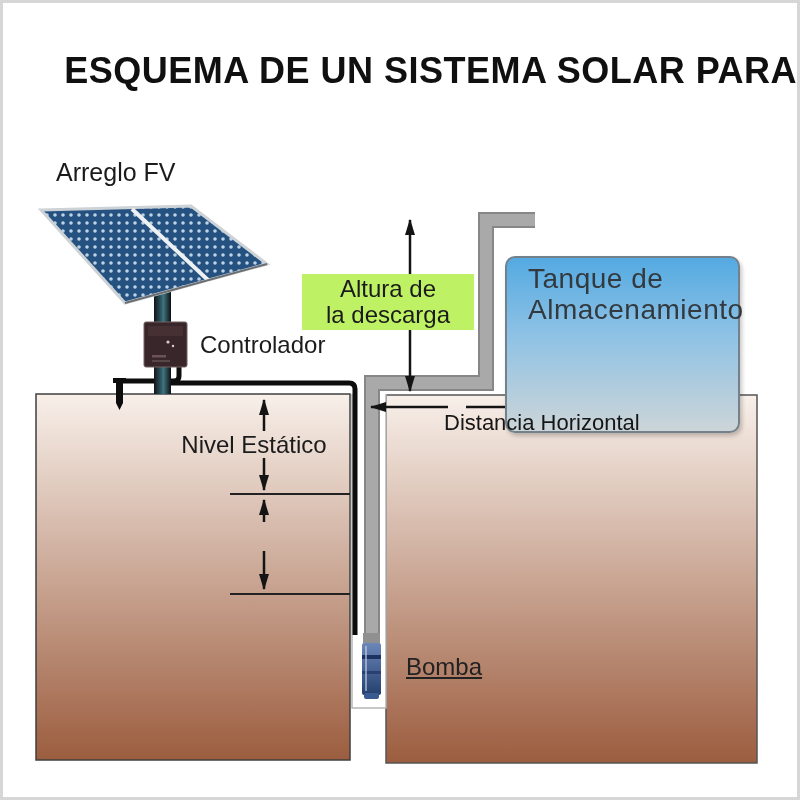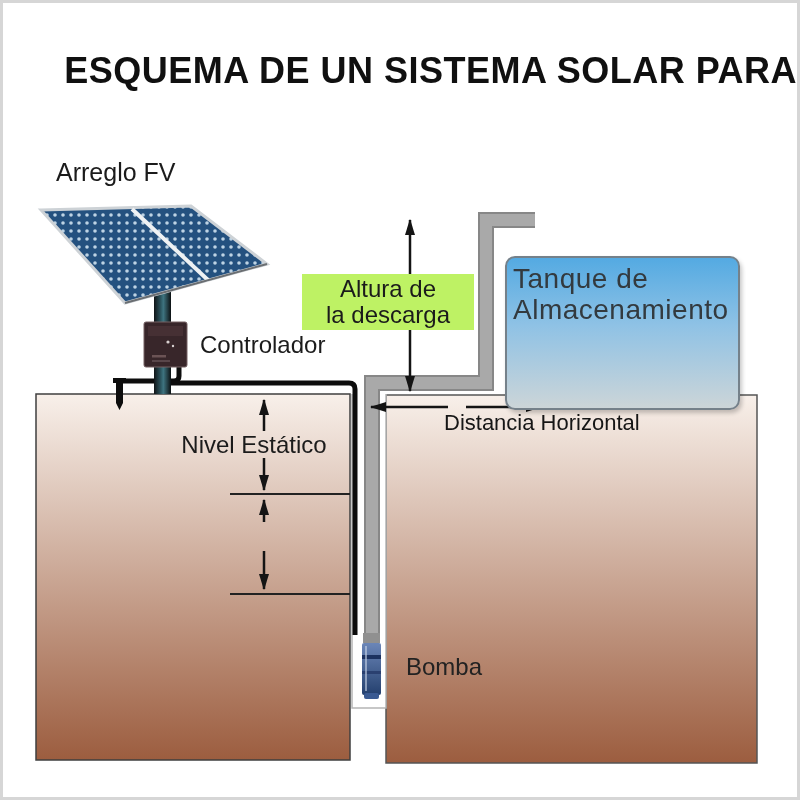--- a/index.html
+++ b/index.html
@@ -16,27 +16,27 @@
   }
   .lbl-arreglo{left:47px;top:155px;font-size:25px;}
   .lbl-controlador{left:191px;top:328px;font-size:24px;}
   .lbl-altura{
     left:293px;top:271px;width:172px;text-align:center;font-size:24px;
     line-height:26px;background:#bef264;padding:2px 0;white-space:nowrap;
   }
   .lbl-nivel{left:145px;top:428px;width:200px;text-align:center;font-size:24px;}
   .lbl-abatimiento{left:133px;top:521px;width:200px;text-align:center;font-size:24px;}
   .lbl-distancia{left:435px;top:407px;width:245px;text-align:left;font-size:22px;font-weight:500;color:#161616;}
-  .lbl-bomba{left:397px;top:650px;font-size:24px;color:#222;}
+  .lbl-bomba{left:397px;top:650px;font-size:24px;color:#222;text-decoration:underline;}
   .tank{
-    position:absolute;left:502px;top:253px;width:235px;height:154px;box-sizing:border-box;
+    position:absolute;left:502px;top:253px;width:235px;height:177px;box-sizing:border-box;
     border:2px solid #75818a;border-radius:10px;
     background:linear-gradient(180deg,#54aae2 0%,#8fc2e5 45%,#ccd5d8 100%);
     box-shadow:2px 3px 4px rgba(0,0,0,.22);
-    padding:5px 6px;font-size:28px;line-height:31px;color:#333a3f;letter-spacing:.5px;
+    padding:5px 21px;font-size:28px;line-height:31px;color:#333a3f;letter-spacing:.5px;
   }
 </style>
 </head>
 <body>
 
 <div id="frame">
 
   <svg id="diagram-svg" viewBox="0 0 800 800" xmlns="http://www.w3.org/2000/svg">
     <defs>
       <linearGradient id="gGround" x1="0" y1="0" x2="0" y2="1">

